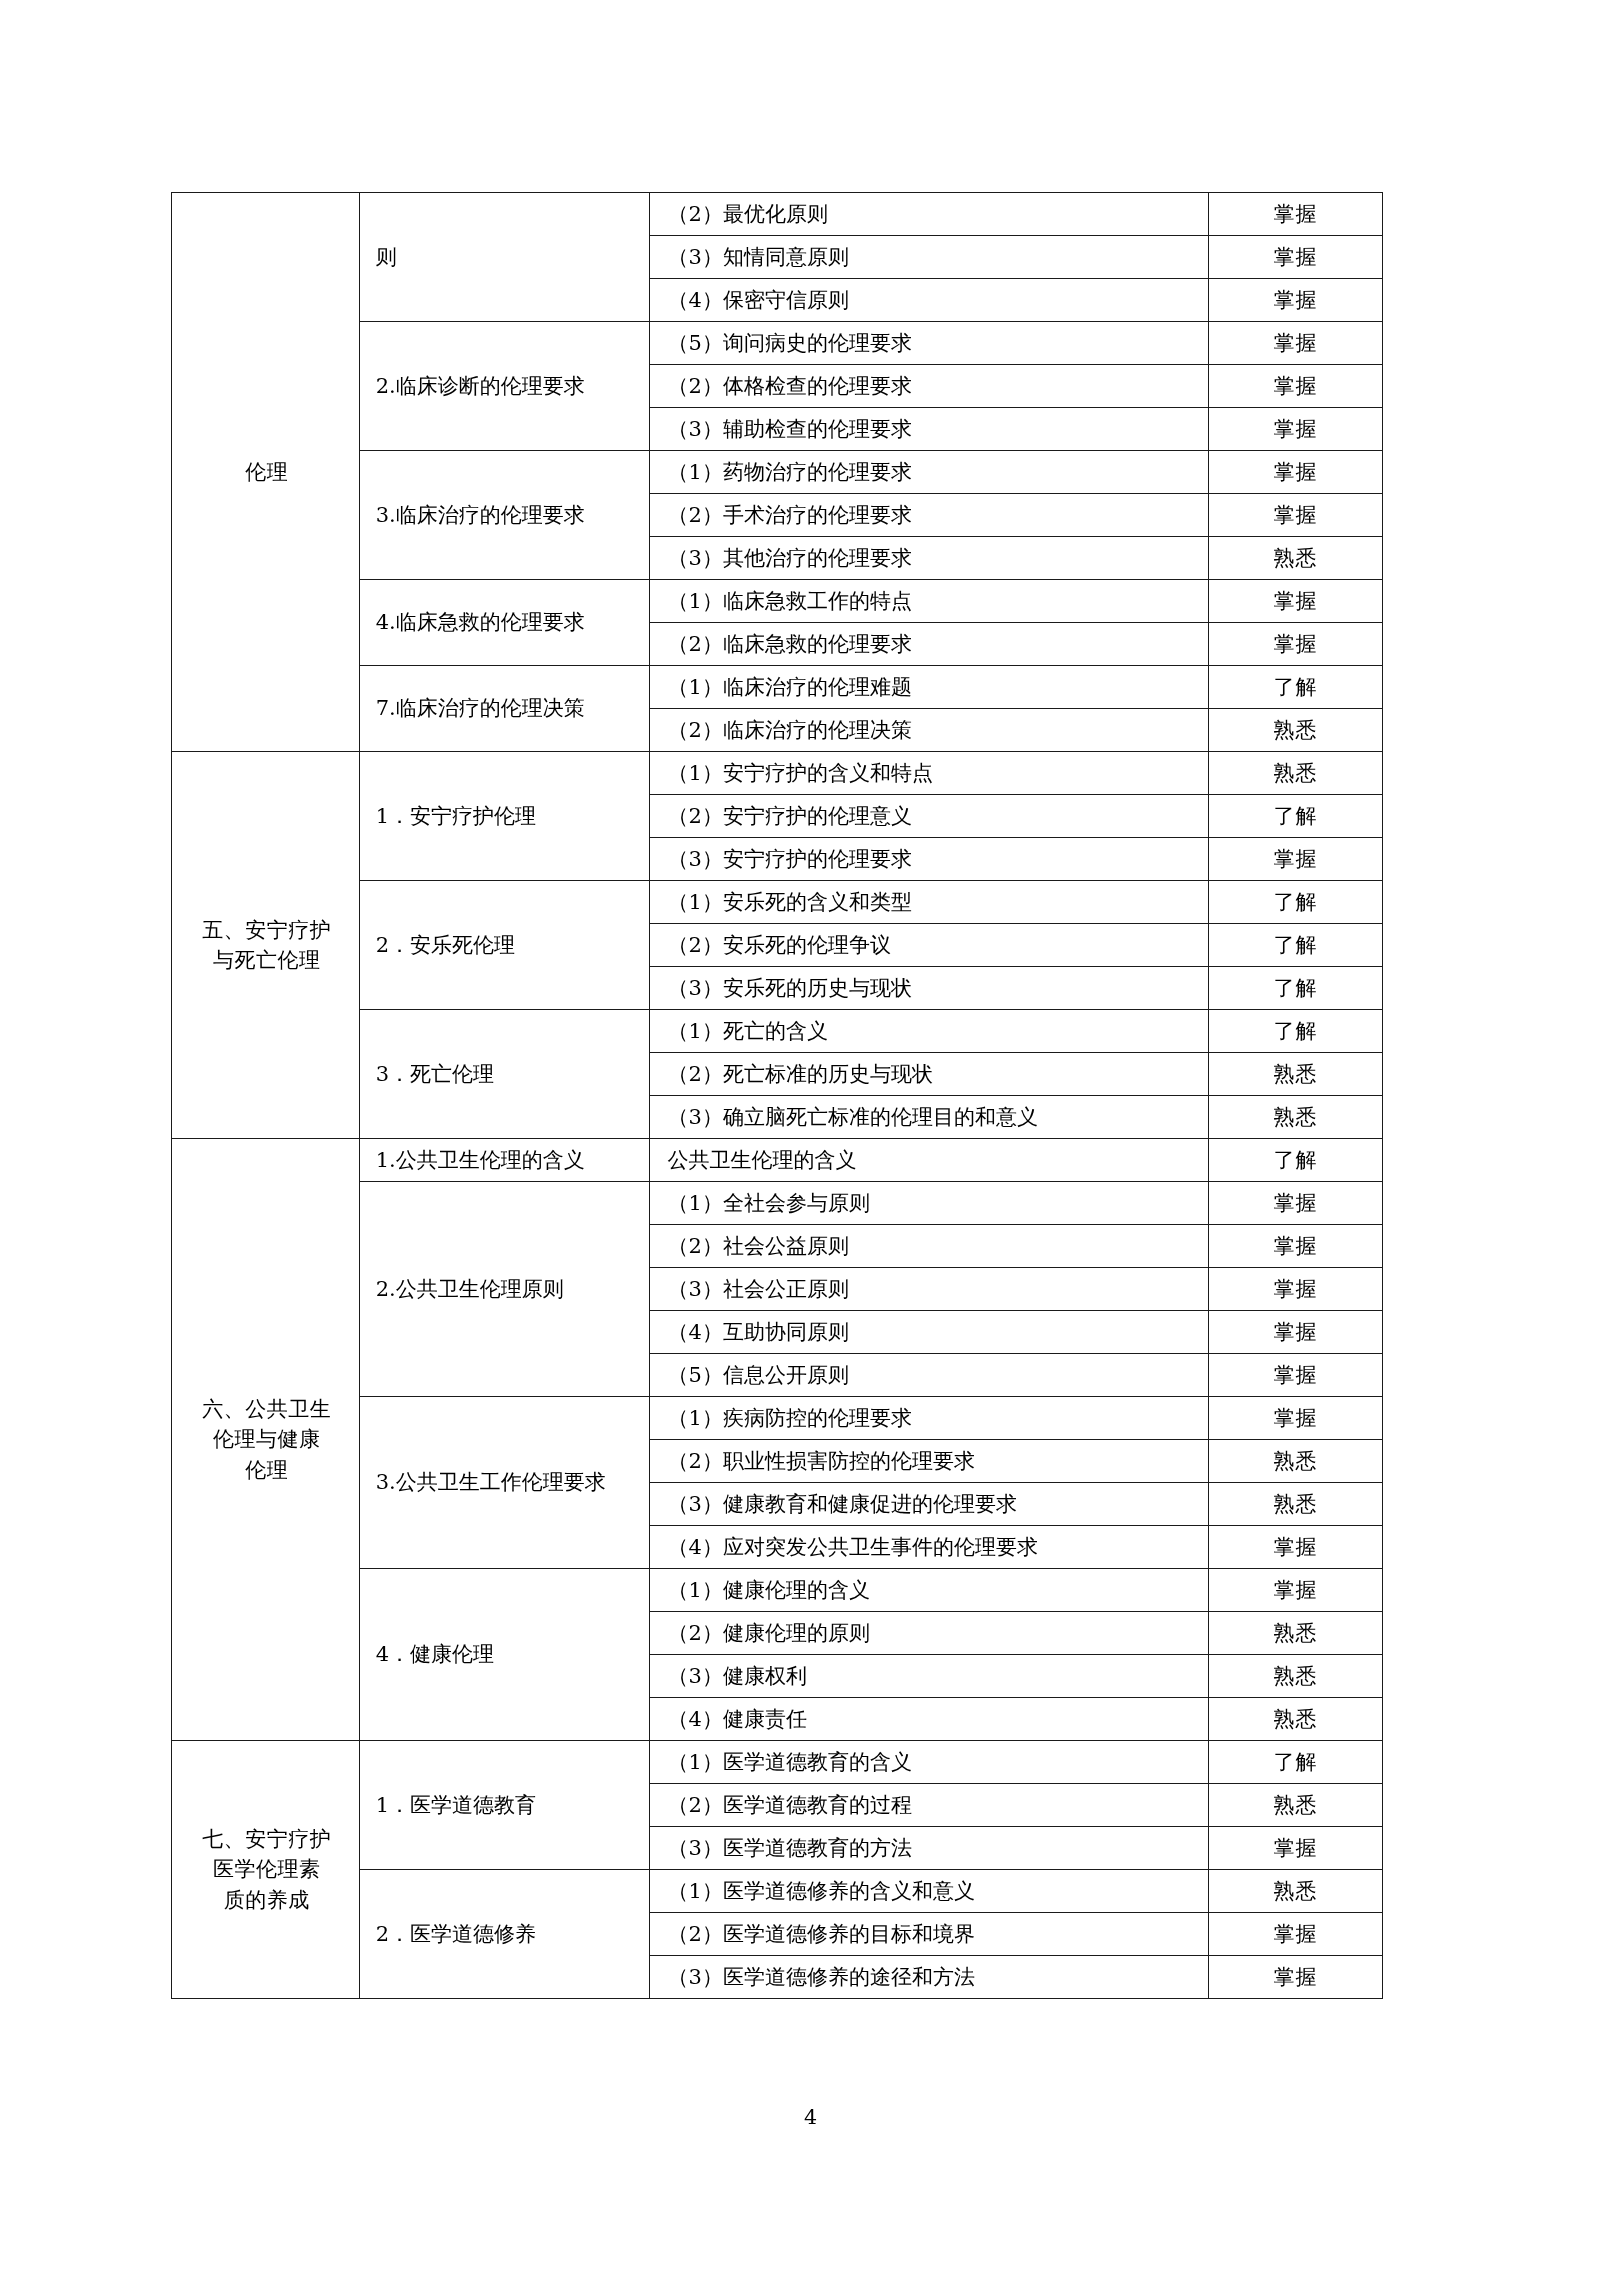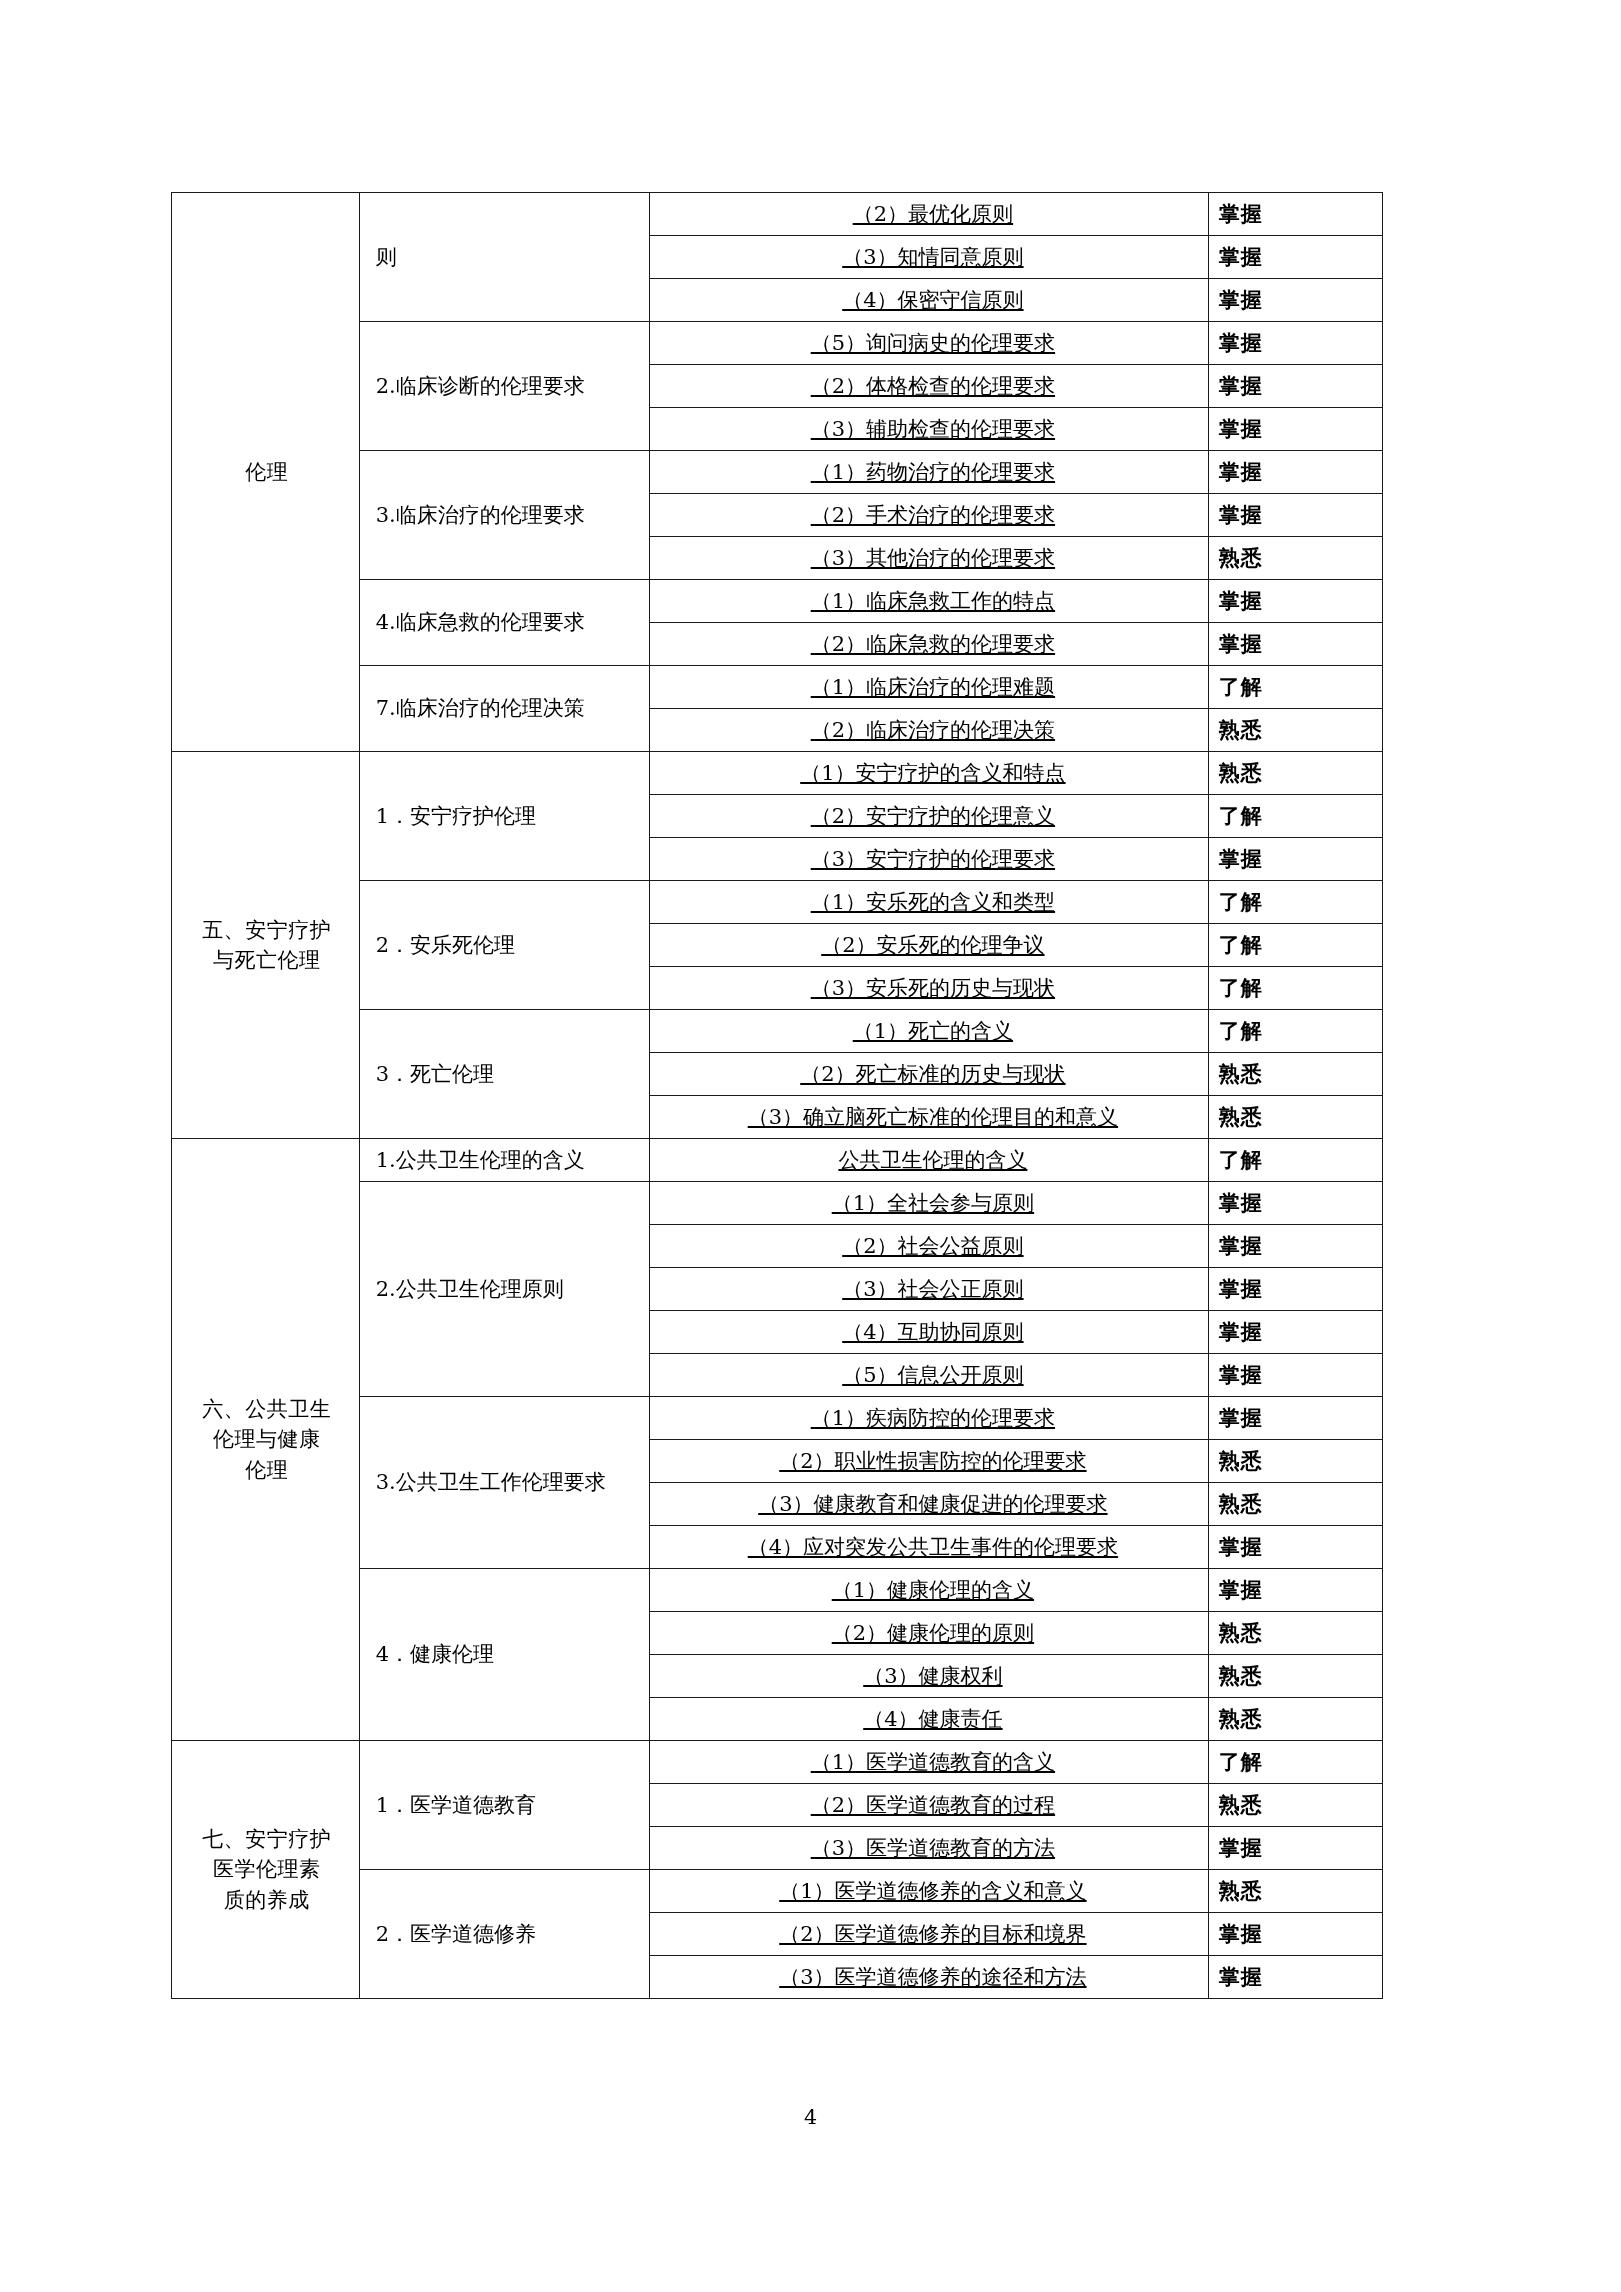--- a/index.html
+++ b/index.html
@@ -51,29 +51,27 @@
     letter-spacing: 0.5px;
     padding-left: 13.7px;
     padding-right: 11px;
   }
   td.sec .secline { display: block; white-space: nowrap; }
   td.topic {
     text-align: left;
     padding-left: 15.7px;
   }
   td.point {
-    text-align: center;
+    text-align: left;
     padding-left: 17.6px;
     white-space: nowrap;
-    text-decoration: underline;
   }
   td.level {
-    text-align: left;
+    text-align: center;
     letter-spacing: 1px;
-    font-weight: bold;
   }
   .page-number {
     position: absolute;
     left: 0;
     top: 2105px;
     width: 1621px;
     text-align: center;
     font-size: 20.6px;
     color: #000;
     font-family: "DejaVu Serif", "Liberation Serif", serif;

